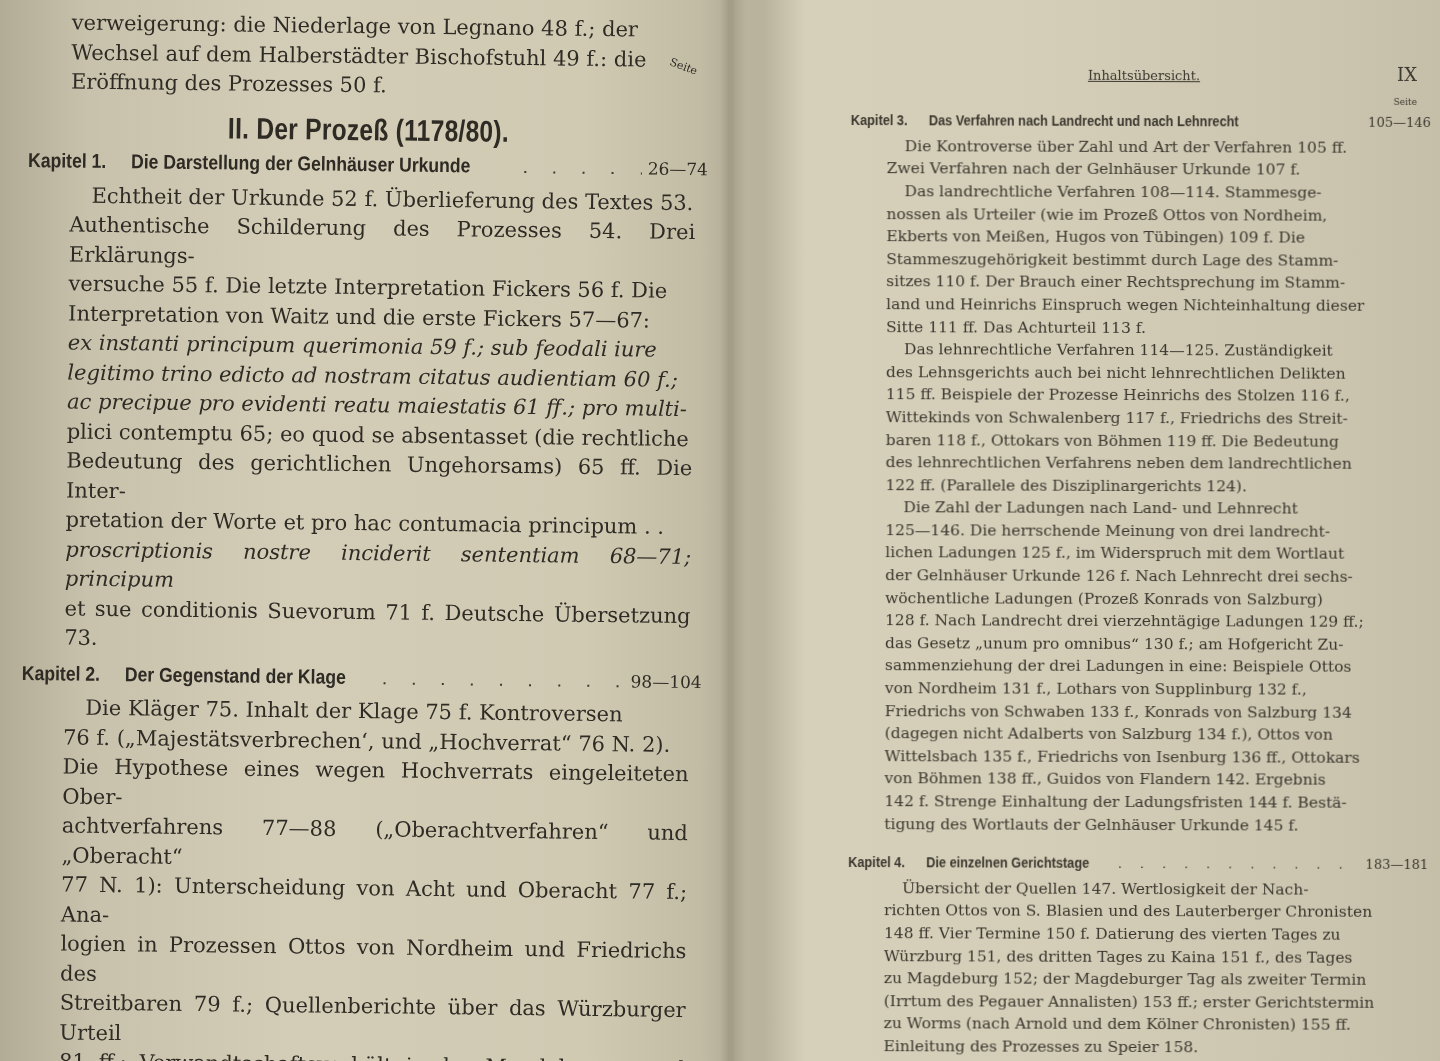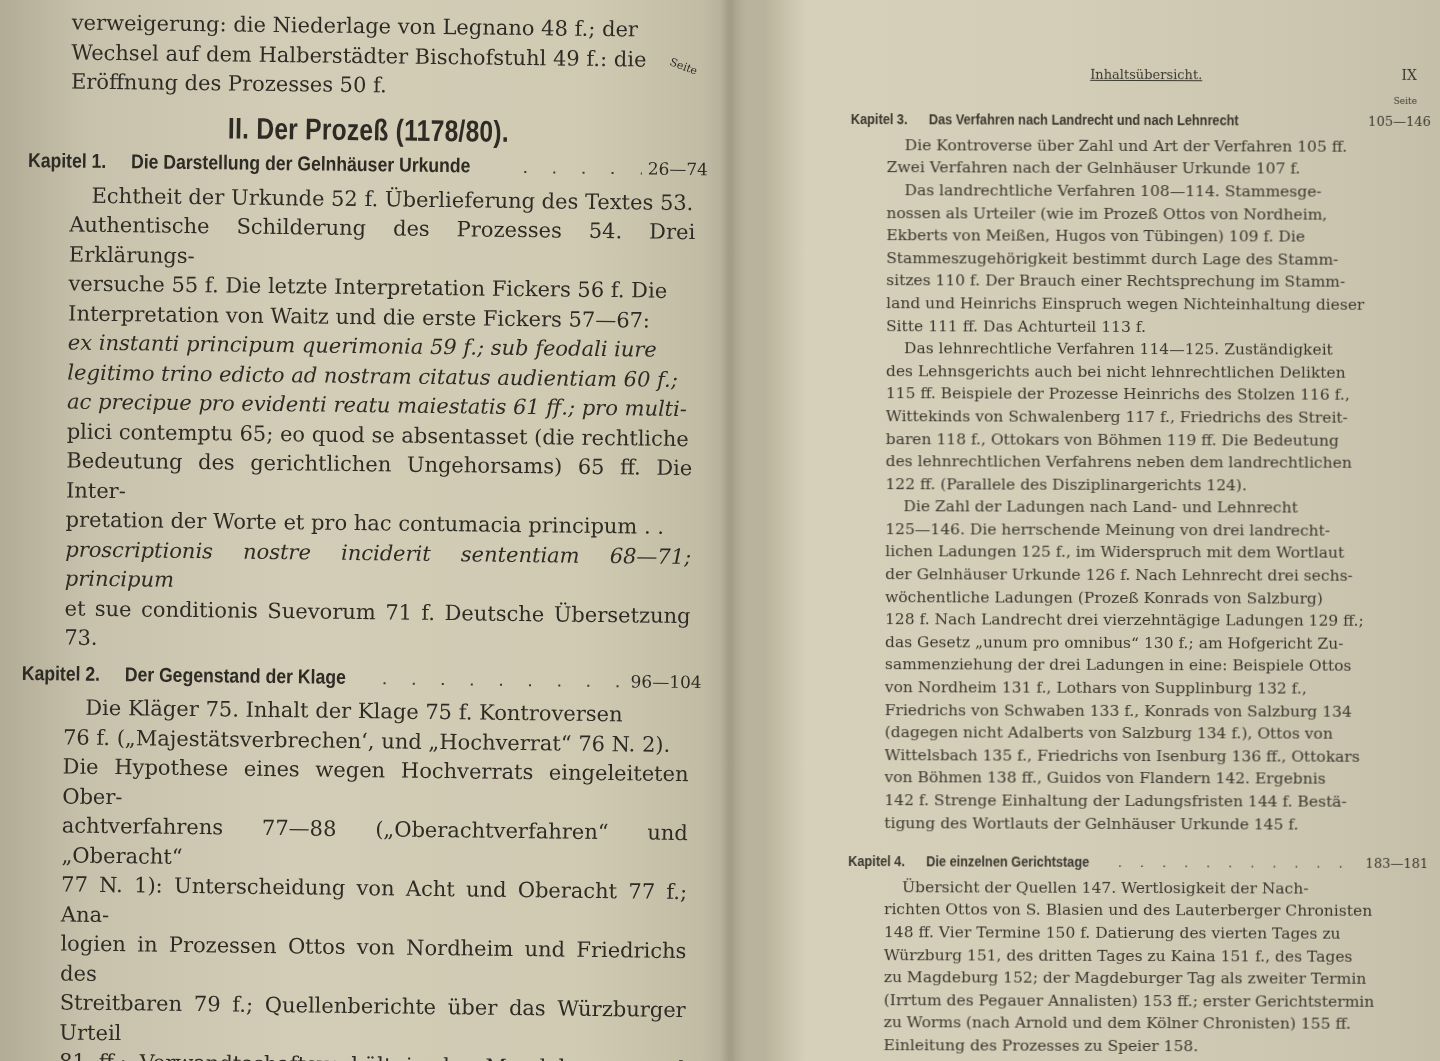--- a/index.html
+++ b/index.html
@@ -119,21 +119,21 @@
     transform-origin: 0 0;
   }
   .running-head {
     display: flex;
     justify-content: space-between;
     align-items: baseline;
     font-size: 13px;
     margin-bottom: 2px;
   }
   .running-head .rh-title { flex: 1; text-align: center; text-decoration: underline; padding-left: 40px; }
-  .running-head .rh-num { font-size: 14px; padding-right: 14px; }
+  .running-head .rh-num { font-size: 18px; padding-right: 14px; }
   .seite-label { text-align: right; font-size: 9px; padding-right: 14px; margin-bottom: -2px; }
   .right-text .chapter-head { font-size: 14.5px; margin: 0 0 2px 0; }
   .right-text .chapter-head .pages { font-size: 13px; }
   .right-text .chapter-head .dots { letter-spacing: 7px; }
   .right-text .indent-block { padding-left: 36px; padding-right: 22px; }
   .right-text .first-indent { text-indent: 18px; }
 </style>
 </head>
 <body>
 
@@ -169,21 +169,21 @@
         <div class="para">Bedeutung des gerichtlichen Ungehorsams) 65 ff. Die Inter-</div>
         <div class="para">pretation der Worte et pro hac contumacia principum . .</div>
         <div class="para it">proscriptionis nostre inciderit sententiam 68—71; principum</div>
         <div class="para">et sue conditionis Suevorum 71 f. Deutsche Übersetzung 73.</div>
       </div>
 
       <div class="chapter-head" style="margin-top:6px;">
         <span class="chap-label">Kapitel 2.</span>
         <span class="chap-title">Der Gegenstand der Klage</span>
         <span class="dots">. . . . . . . . . . . . . . . . . . . . . . . . . .</span>
-        <span class="pages">96—104</span>
+        <span class="pages">98—104</span>
       </div>
       <div class="indent-block">
         <div class="para first-indent">Die Kläger 75. Inhalt der Klage 75 f. Kontroversen</div>
         <div class="para">76 f. („Majestätsverbrechen‘, und „Hochverrat“ 76 N. 2).</div>
         <div class="para">Die Hypothese eines wegen Hochverrats eingeleiteten Ober-</div>
         <div class="para">achtverfahrens 77—88 („Oberachtverfahren“ und „Oberacht“</div>
         <div class="para">77 N. 1): Unterscheidung von Acht und Oberacht 77 f.; Ana-</div>
         <div class="para">logien in Prozessen Ottos von Nordheim und Friedrichs des</div>
         <div class="para">Streitbaren 79 f.; Quellenberichte über das Würzburger Urteil</div>
         <div class="para">81 ff.; Verwandtschaftsverhältnis der Magdeburger und der</div>

